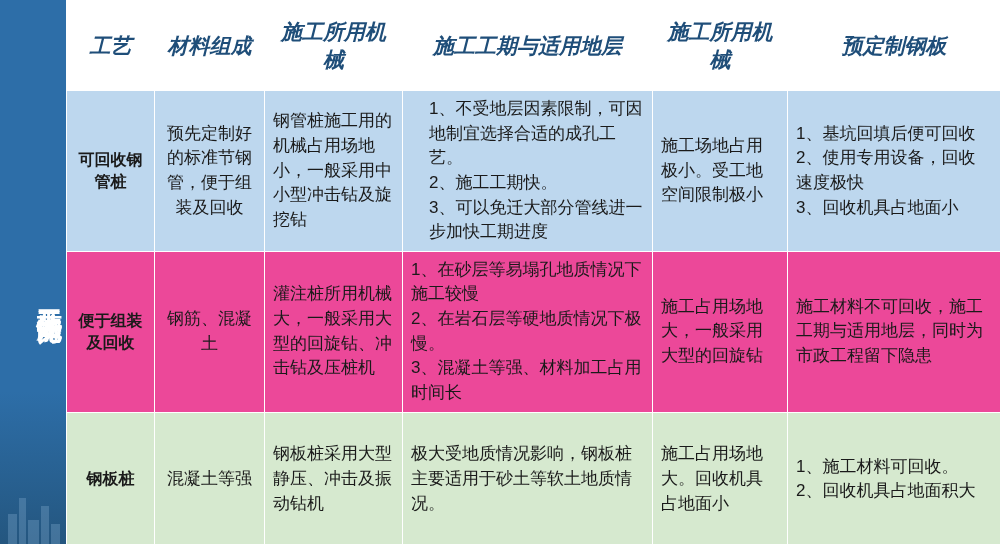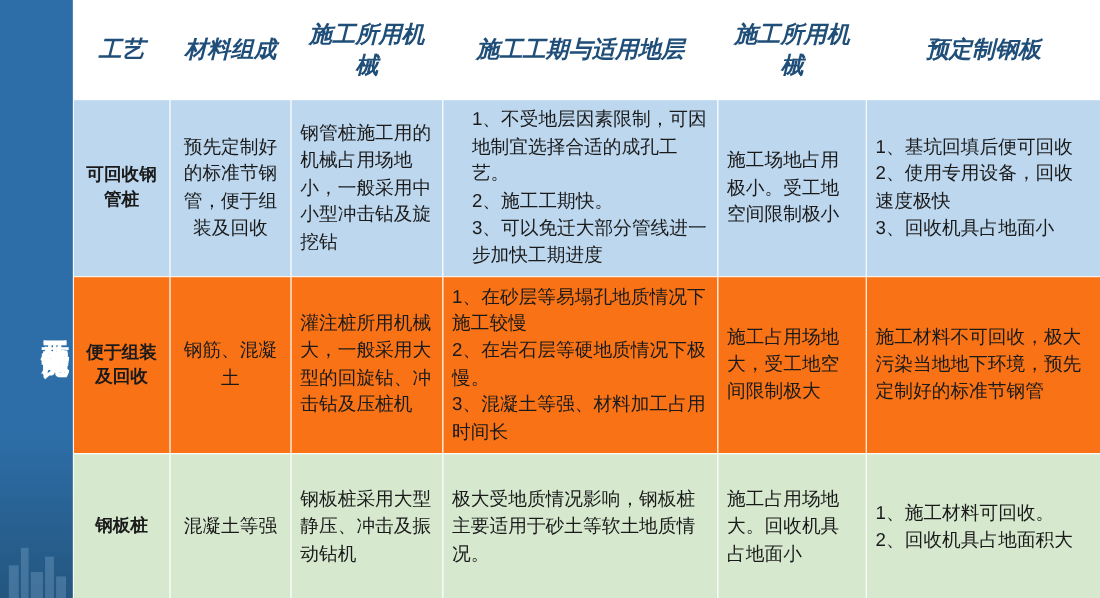--- a/index.html
+++ b/index.html
@@ -115,21 +115,21 @@
   col.c3 { width: 250px; }
   col.c4 { width: 135px; }
   col.c5 { width: 213px; }
 
   tbody td {
     font-size: 17px;
     line-height: 1.45;
     color: #1a1a1a;
   }
   tbody tr.row-a td { background: #bdd7ee; }
-  tbody tr.row-b td { background: #f97316; }
+  tbody tr.row-b td { background: #ec4899; }
   tbody tr.row-c td { background: #d6e9cf; }
 
   td.namecell {
     text-align: center;
     font-weight: bold;
     font-size: 16px;
     line-height: 1.35;
   }
   td.centercell {
     text-align: center;
@@ -193,22 +193,22 @@
 2、使用专用设备，回收速度极快
 3、回收机具占地面小</td>
         </tr>
         <tr class="row-b">
           <td class="namecell">便于组装及回收</td>
           <td class="centercell">钢筋、混凝土</td>
           <td class="textcell">灌注桩所用机械大，一般采用大型的回旋钻、冲击钻及压桩机</td>
           <td class="textcell" style="white-space: pre-line;">1、在砂层等易塌孔地质情况下施工较慢
 2、在岩石层等硬地质情况下极慢。
 3、混凝土等强、材料加工占用时间长</td>
-          <td class="textcell">施工占用场地大，受工地空间限制极大</td>
-          <td class="textcell">施工材料不可回收，极大污染当地地下环境，预先定制好的标准节钢管</td>
+          <td class="textcell">施工占用场地大，一般采用大型的回旋钻</td>
+          <td class="textcell">施工材料不可回收，施工工期与适用地层，同时为市政工程留下隐患</td>
         </tr>
         <tr class="row-c">
           <td class="namecell">钢板桩</td>
           <td class="centercell">混凝土等强</td>
           <td class="textcell">钢板桩采用大型静压、冲击及振动钻机</td>
           <td class="textcell">极大受地质情况影响，钢板桩主要适用于砂土等软土地质情况。</td>
           <td class="textcell">施工占用场地大。回收机具占地面小</td>
           <td class="textcell" style="white-space: pre-line;">1、施工材料可回收。
 2、回收机具占地面积大</td>
         </tr>

